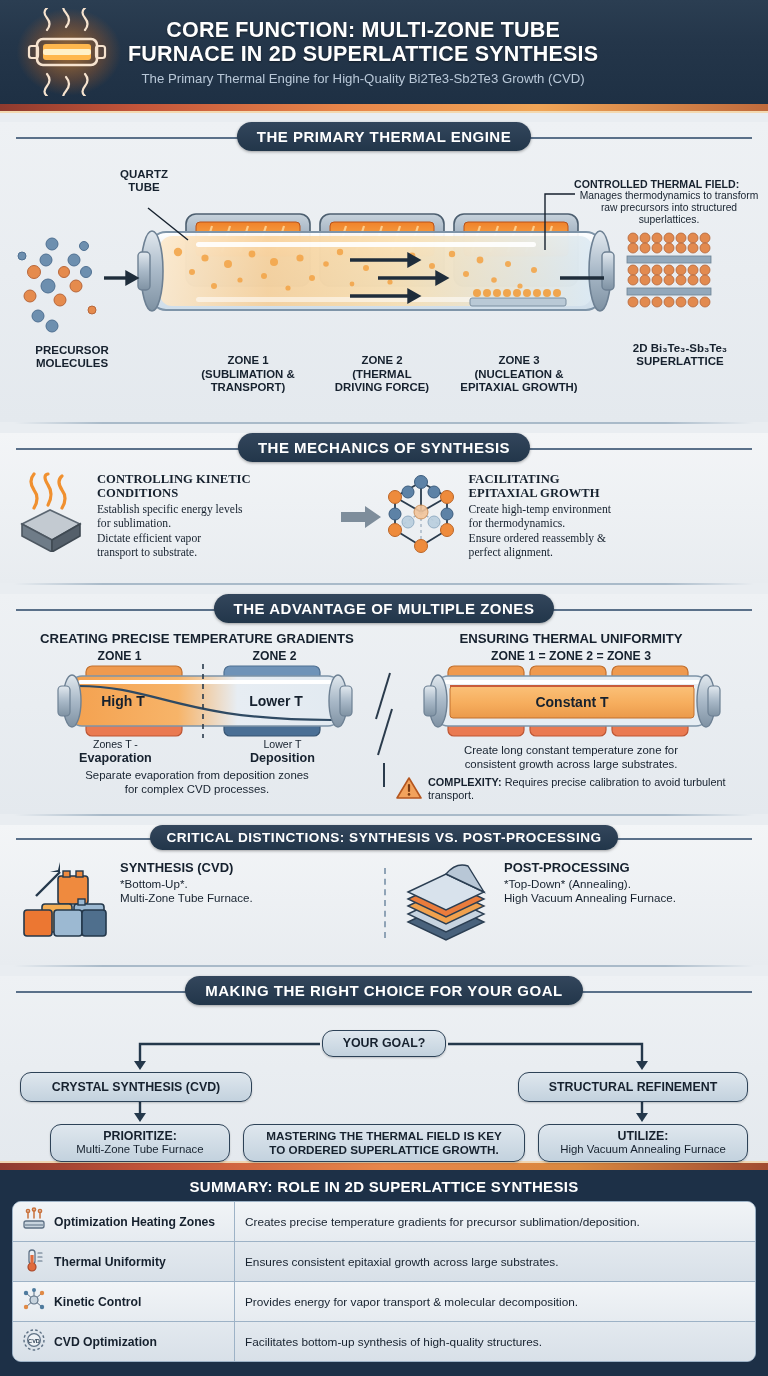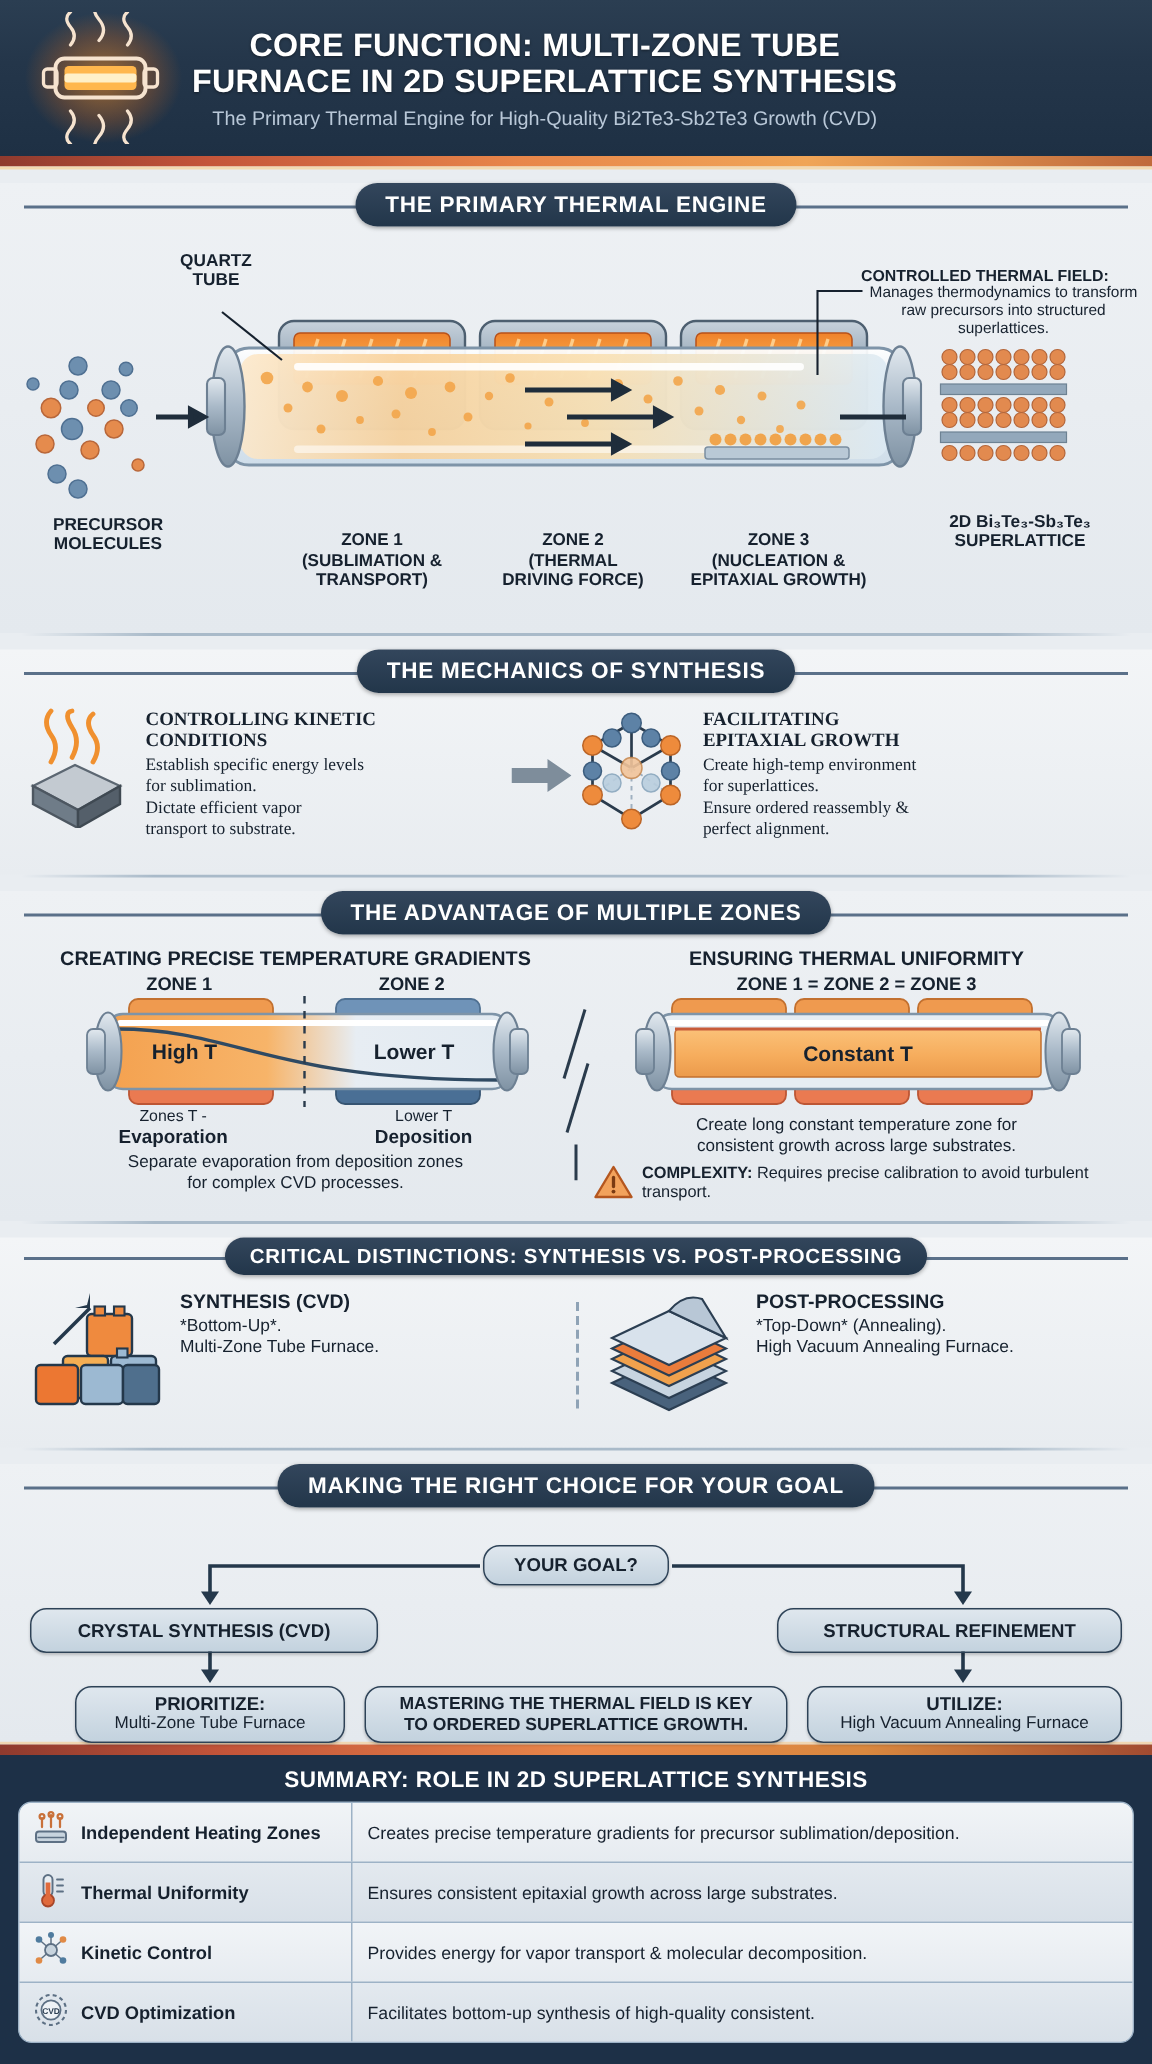--- a/index.html
+++ b/index.html
@@ -466,21 +466,21 @@
             </g>
           </svg>
         </span>
         <div class="mech-txt">
           <h4>
             <span>FACILITATING</span><br>
             <span>EPITAXIAL GROWTH</span>
           </h4>
           <p>
             <span>Create high-temp environment</span><br>
-            <span>for superlattices.</span><br>
+            <span>for thermodynamics.</span><br>
             <span>Ensure ordered reassembly &amp;</span><br>
             <span>perfect alignment.</span>
           </p>
         </div>
       </div>
     </div>
   </div>
 
   <div class="sec-div"></div>
 
@@ -720,21 +720,21 @@
                   <path d="M13 11 v-8"></path>
                   <path d="M19 11 v-6"></path>
                 <circle cx="7" cy="4" r="1.6"></circle>
                   <circle cx="13" cy="2.6" r="1.6"></circle>
                   <circle cx="19" cy="4" r="1.6"></circle>
               </g>
               <rect x="3" y="14" width="20" height="7" rx="2" fill="#c8d4de" stroke="#5d7084" stroke-width="1.3"></rect>
               <path d="M4 18 H22" stroke="#5d7084" stroke-width="1"></path>
             </svg>
           </span>
-          <span>Independent Heating Zones</span>
+          <span>Optimization Heating Zones</span>
         </div>
         <div class="sum-val">Creates precise temperature gradients for precursor sublimation/deposition.</div>
       </div>
 
       <div class="sum-row">
         <div class="sum-key">
           <span style="flex:0 0 26px;">
             <svg width="26" height="26" viewBox="0 0 26 26">
               <rect x="8" y="3" width="6" height="14" rx="3" fill="#e8eef3" stroke="#5d7084" stroke-width="1.3"></rect>
               <circle cx="11" cy="20" r="4" fill="#e06a3c" stroke="#a8472a" stroke-width="1.2"></circle>
@@ -779,21 +779,21 @@
         <div class="sum-key">
           <span style="flex:0 0 26px;">
             <svg width="26" height="26" viewBox="0 0 26 26">
               <circle cx="13" cy="13" r="10" fill="none" stroke="#5d7084" stroke-width="1.4" stroke-dasharray="2.6 2.2"></circle>
               <circle cx="13" cy="13" r="6.4" fill="#eef2f6" stroke="#5d7084" stroke-width="1.2"></circle>
               <text x="13" y="15.6" font-family="Liberation Sans, sans-serif" font-size="5.6" font-weight="bold" fill="#2b3e52" text-anchor="middle">CVD</text>
             </svg>
           </span>
           <span>CVD Optimization</span>
         </div>
-        <div class="sum-val">Facilitates bottom-up synthesis of high-quality consistent.</div>
+        <div class="sum-val">Facilitates bottom-up synthesis of high-quality structures.</div>
       </div>
 
     </div>
   </div>
 
   <div class="footer">
     
     
   </div>
 

